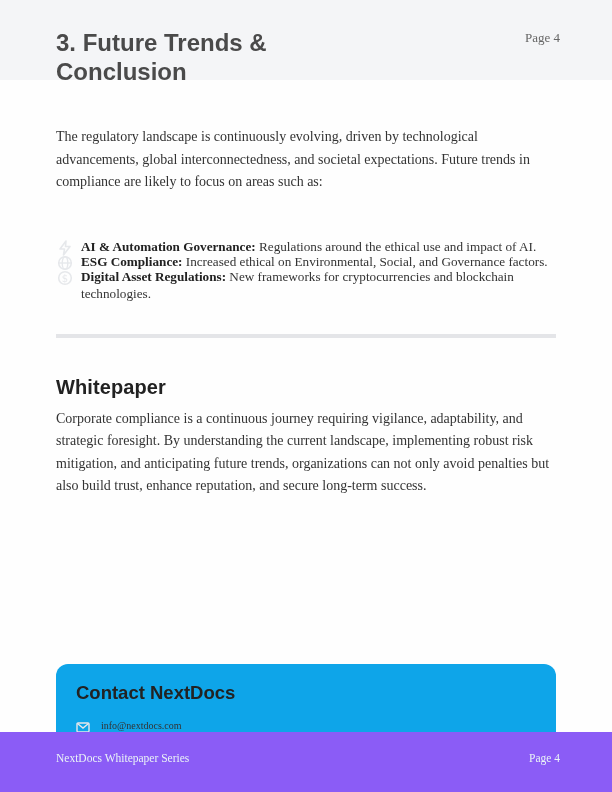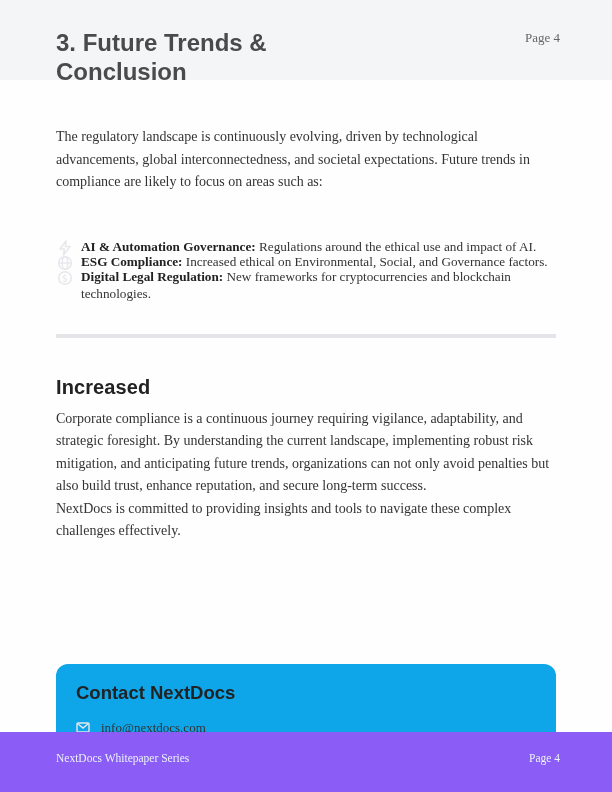--- a/index.html
+++ b/index.html
@@ -103,21 +103,21 @@
       font-family: "Liberation Sans", sans-serif;
       font-weight: bold;
       font-size: 18.5px;
       color: #222;
       margin: 0;
     }
     .contact-row {
       position: absolute;
       left: 20px;
       font-family: "Liberation Serif", serif;
-      font-size: 13px;
+      font-size: 10px;
       color: #333;
     }
     .contact-row .ic {
       position: absolute;
       left: 0; top: 0;
       width: 14px; height: 14px;
       color: #e6e8eb;
     }
     .contact-row .txt { margin-left: 25px; }
     .footer {
@@ -161,30 +161,29 @@
       </span>
       <b>ESG Compliance:</b><span> Increased ethical on Environmental, Social, and Governance factors.</span>
     </li>
     <li class="trend-item">
       <span class="trend-icon">
         <svg width="16" height="16" viewBox="0 0 16 16">
             <circle cx="8" cy="8" r="6.3" fill="none" stroke="currentColor" stroke-width="1.6"></circle>
             <text x="8" y="11.5" text-anchor="middle" font-size="10" font-family="DejaVu Sans, sans-serif" fill="currentColor">$</text>
           </svg>
       </span>
-      <b>Digital Legal Regulation:</b><span> New frameworks for cryptocurrencies and blockchain technologies.</span>
+      <b>Digital Asset Regulations:</b><span> New frameworks for cryptocurrencies and blockchain technologies.</span>
     </li>
   </ul>
 
   <div class="divider"></div>
 
   <div class="conclusion">
-    <h2 class="conclusion-title">Increased</h2>
+    <h2 class="conclusion-title">Whitepaper</h2>
     <p class="c1">Corporate compliance is a continuous journey requiring vigilance, adaptability, and strategic foresight. By understanding the current landscape, implementing robust risk mitigation, and anticipating future trends, organizations can not only avoid penalties but also build trust, enhance reputation, and secure long-term success.</p>
-    <p>NextDocs is committed to providing insights and tools to navigate these complex challenges effectively.</p>
   </div>
 </div>
 
 <div class="contact-card">
   <h3 class="contact-title">Contact NextDocs</h3>
   <div class="contact-row" style="top:56px;">
     <span class="ic">
       <svg width="14" height="14" viewBox="0 0 14 14">
           <rect x="1" y="3" width="12" height="9" rx="1" fill="none" stroke="currentColor" stroke-width="1.4"></rect>
           <path d="M1.5 3.5 L7 8 L12.5 3.5" fill="none" stroke="currentColor" stroke-width="1.4"></path>

